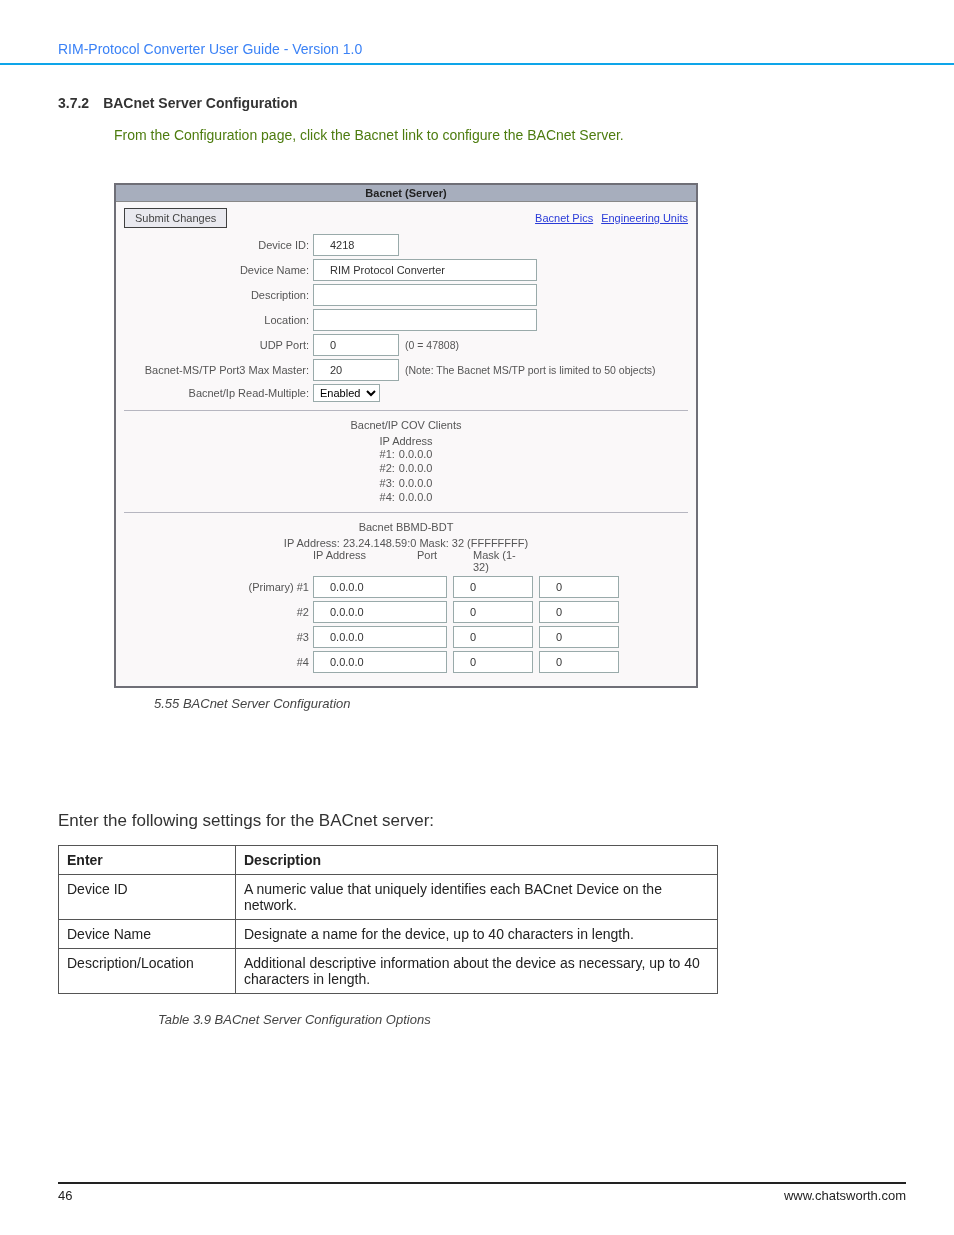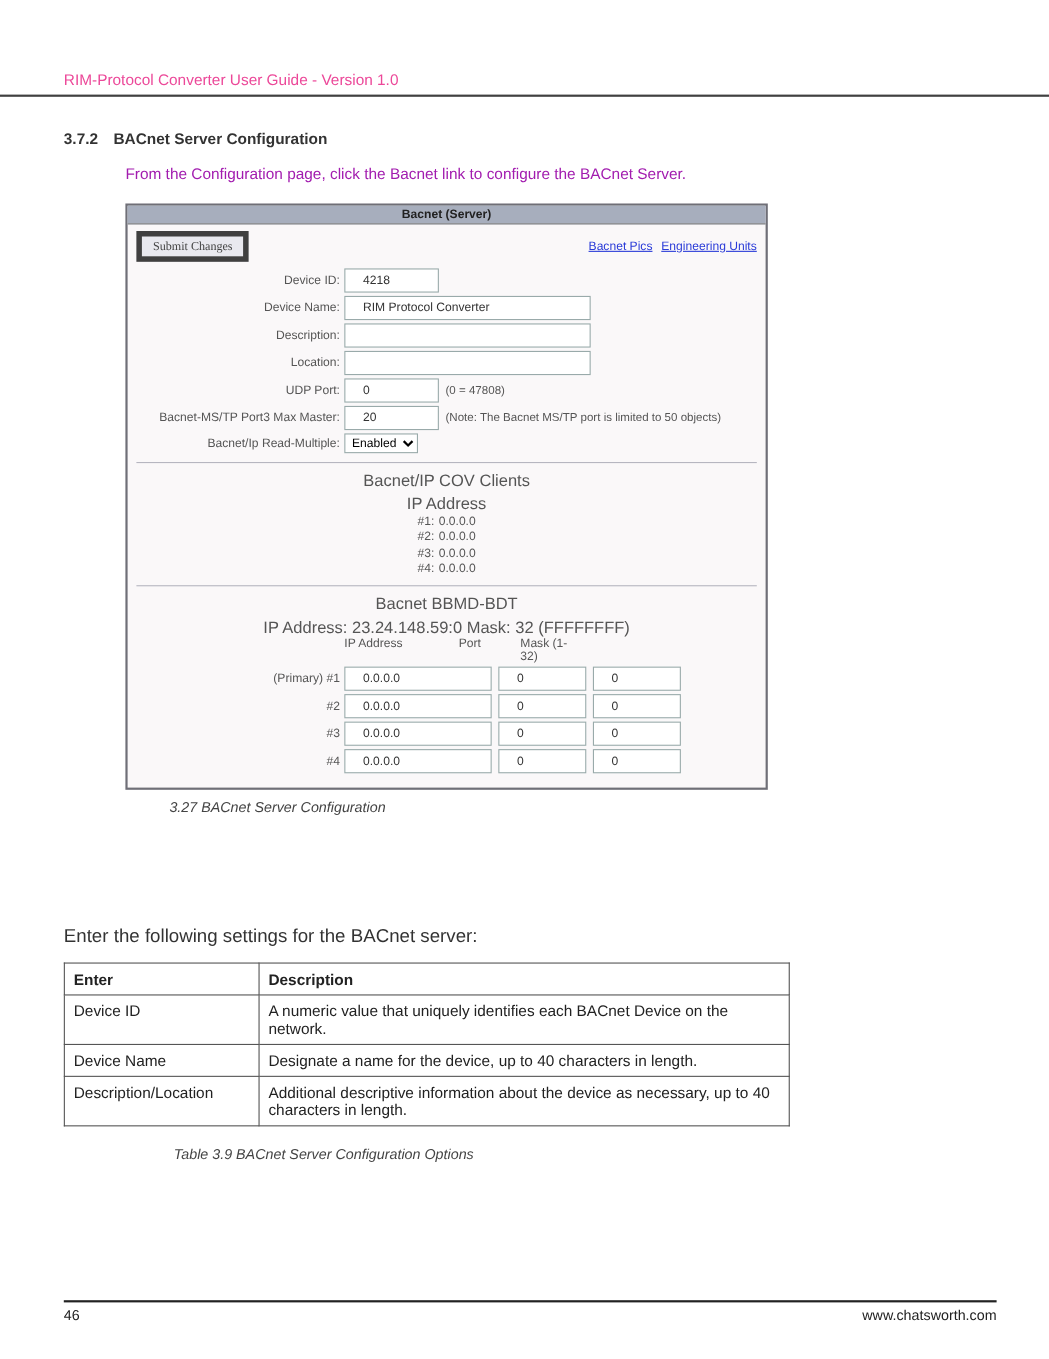--- a/index.html
+++ b/index.html
@@ -1,40 +1,40 @@
 <!DOCTYPE html>
 <html><head>
 <meta charset="utf-8">
 <style>
   html,body{margin:0;padding:0;background:#fff;font-family:Arial,Helvetica,sans-serif;color:#222}
   .page{width:954px;margin:0 auto;position:relative;min-height:1235px}
-  .header{padding:64px 58px 6px 58px;border-bottom:2px solid #404040;font-size:14px;color:#ec4899}
+  .header{padding:41px 58px 6px 58px;border-bottom:2px solid #0ea5e9;font-size:14px;color:#3b82f6}
   .content{padding:30px 58px 0 58px}
   .sec-row{display:flex;gap:14px;font-weight:bold;color:#333;font-size:14px;margin-bottom:16px}
-  .intro{font-size:14px;color:#a21caf;margin:0 0 19px 56px}
+  .intro{font-size:14px;color:#4d7c0f;margin:0 0 40px 56px}
 
   
   .shot{width:580px;margin-left:56px;border:2px solid #6f6f77;background:#faf8f9;font-family:Arial,Helvetica,sans-serif;font-size:11px;color:#555}
   .shot-title{background:#a7aebd;color:#222;text-align:center;font-weight:bold;font-size:11px;padding:2px 0;border-bottom:1px solid #888}
   .shot-inner{padding:6px 8px 10px 8px}
   .top-row{display:flex;align-items:center;justify-content:space-between;margin-bottom:6px}
-  .submit-btn{border:5px solid #404040;background:#e9e9ef;padding:3px 10px;font-size:11px;color:#444;font-family:Liberation Serif, serif}
+  .submit-btn{border:1px solid #404040;background:#e9e9ef;padding:3px 10px;font-size:11px;color:#444;font-family:Liberation Sans, sans-serif}
   .links a{color:#2a3bd8;text-decoration:underline;font-size:11px}
   .links{display:flex;gap:8px}
 
   .form-row{display:flex;align-items:center;margin:3px 0}
   .form-label{width:185px;text-align:right;padding-right:4px;font-size:11px;color:#555}
   .txt{border:1px solid #9aa;background:#fff;font-size:11px;padding:2px 16px;font-family:inherit;color:#333;height:16px}
   .txt.small{width:52px}
   .txt.med{width:190px}
   .sel{border:1px solid #9aa;background:#fff;font-size:11px;padding:1px 2px;font-family:inherit}
   .note{font-size:10.5px;color:#555;margin-left:6px}
   .hr{height:1px;background:#b6b6c0;margin:8px 0}
 
-  .sub-title{text-align:center;font-size:15px;color:#555;margin-top:4px}
+  .sub-title{text-align:center;font-size:11px;color:#555;margin-top:4px}
   .cov-list{text-align:center;font-size:11px;color:#555;line-height:1.3}
   .cov-list div{display:flex;justify-content:center;gap:4px}
 
   .bbmd-row{display:flex;align-items:center;margin:3px 0}
   .bbmd-label{width:185px;text-align:right;padding-right:4px;font-size:11px;color:#555}
   .bbmd-ip{width:100px}
   .bbmd-p{width:46px;margin-left:6px}
   .bbmd-m{width:46px;margin-left:6px}
   .bbmd-head{display:flex;font-size:11px;color:#555;margin-left:189px}
   .bbmd-head .h1{width:104px}
@@ -160,21 +160,21 @@
           <input class="txt bbmd-m" value="0" style="">
         </div>
         <div class="bbmd-row">
           <span class="bbmd-label">#4</span>
           <input class="txt bbmd-ip" value="0.0.0.0" style="">
           <input class="txt bbmd-p" value="0" style="">
           <input class="txt bbmd-m" value="0" style="">
         </div>
       </div>
     </div>
-    <div class="fig-cap">3.27 BACnet Server Configuration</div>
+    <div class="fig-cap">5.55 BACnet Server Configuration</div>
 
     <p class="para">Enter the following settings for the BACnet server:</p>
 
     <table class="opt">
       <tbody>
           <tr>
         <th>Enter</th>
         <th>Description</th>
       </tr>
       <tr>

